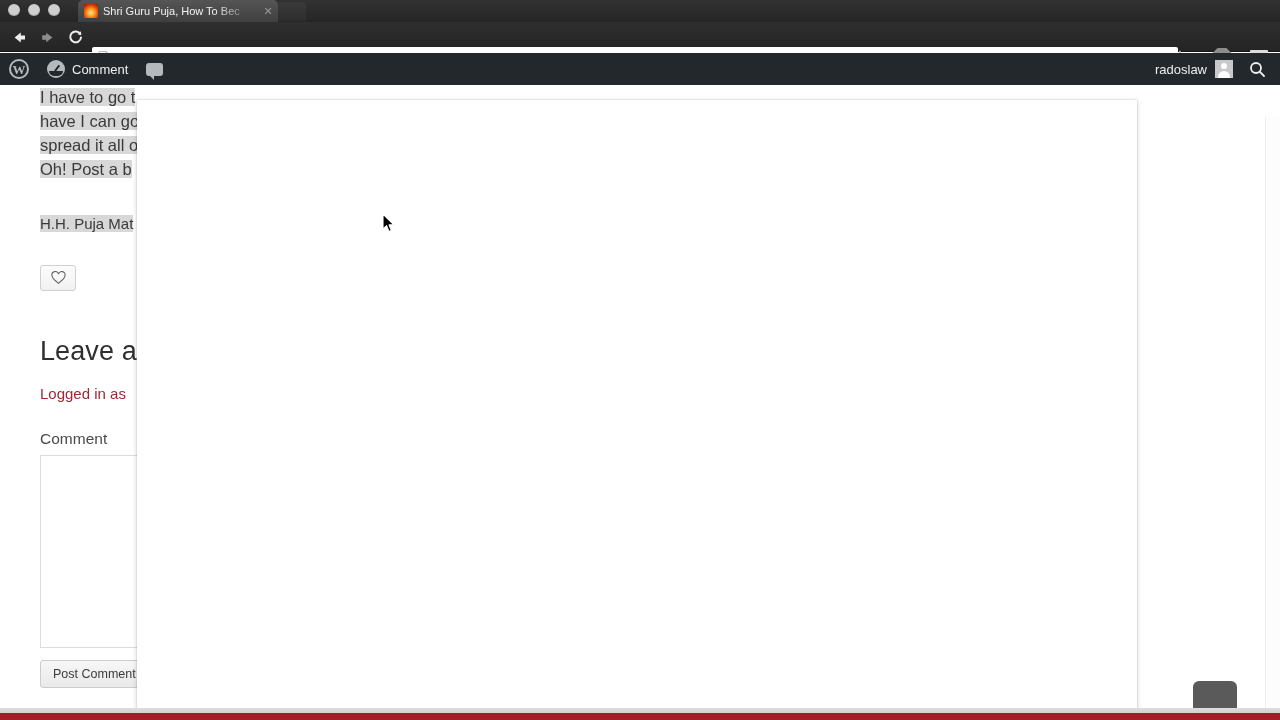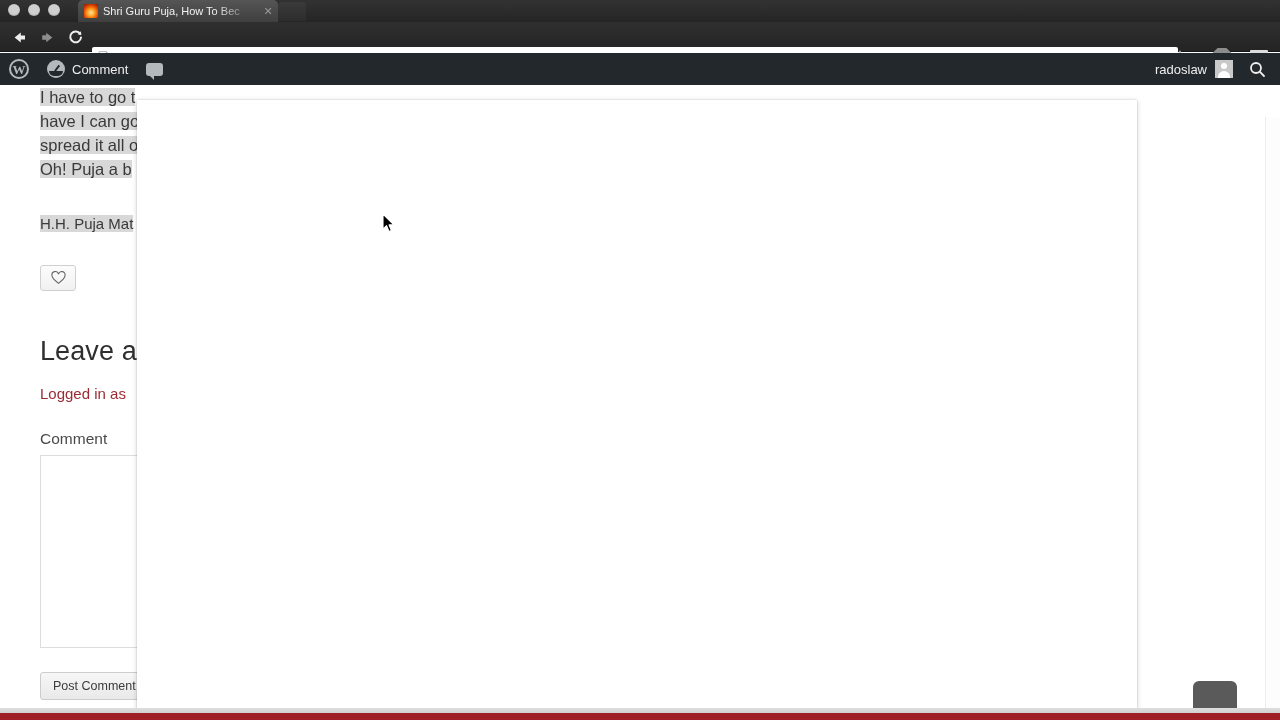--- a/index.html
+++ b/index.html
@@ -193,21 +193,21 @@
     margin-top: 18px; font-size: 15px; color: #9b2b33;
   }
   .comment-label {
     margin-top: 28px; font-size: 15.5px; color: #4a4a4a;
   }
   .comment-area {
     margin-top: 7px; width: 600px; height: 193px;
     border: 1px solid #dddddd; background: #ffffff;
   }
   .post-comment {
-    margin-top: 24px; display: inline-block;
+    margin-top: 12px; display: inline-block;
     padding: 6px 12px; font-size: 12.5px; color: #3b3b3b;
     border: 1px solid #cccccc; border-radius: 3px;
     background: linear-gradient(to bottom, #f7f7f7, #e9e9e9);
   }
 
   
   .page-scrollbar {
     position: absolute; right: 0; top: 32px; width: 15px; height: 623px;
     background: #fdfdfd; border-left: 1px solid #ececec;
   }
@@ -338,21 +338,21 @@
       </div>
     </div>
 
     <div class="page-body">
       <div class="content-col">
 
         <div class="excerpt">
           <p><span class="sel">I have to go t</span></p>
           <p><span class="sel">have I can go</span></p>
           <p><span class="sel">spread it all o</span></p>
-          <p><span class="sel">Oh! Puja a b</span></p>
+          <p><span class="sel">Oh! Post a b</span></p>
         </div>
 
         <div class="attrib">
           <span class="sel">H.H. Puja Mat</span>
         </div>
 
         <div class="like-btn">
           <svg width="15" height="14" viewBox="0 0 15 14" aria-hidden="true">
             <path d="M7.5 12.4 C3 9 1 7 1 4.6 A3.2 3.2 0 0 1 7.5 3.2 A3.2 3.2 0 0 1 14 4.6 C14 7 12 9 7.5 12.4 Z" fill="none" stroke="#666666" stroke-width="1.1"></path>
           </svg>

